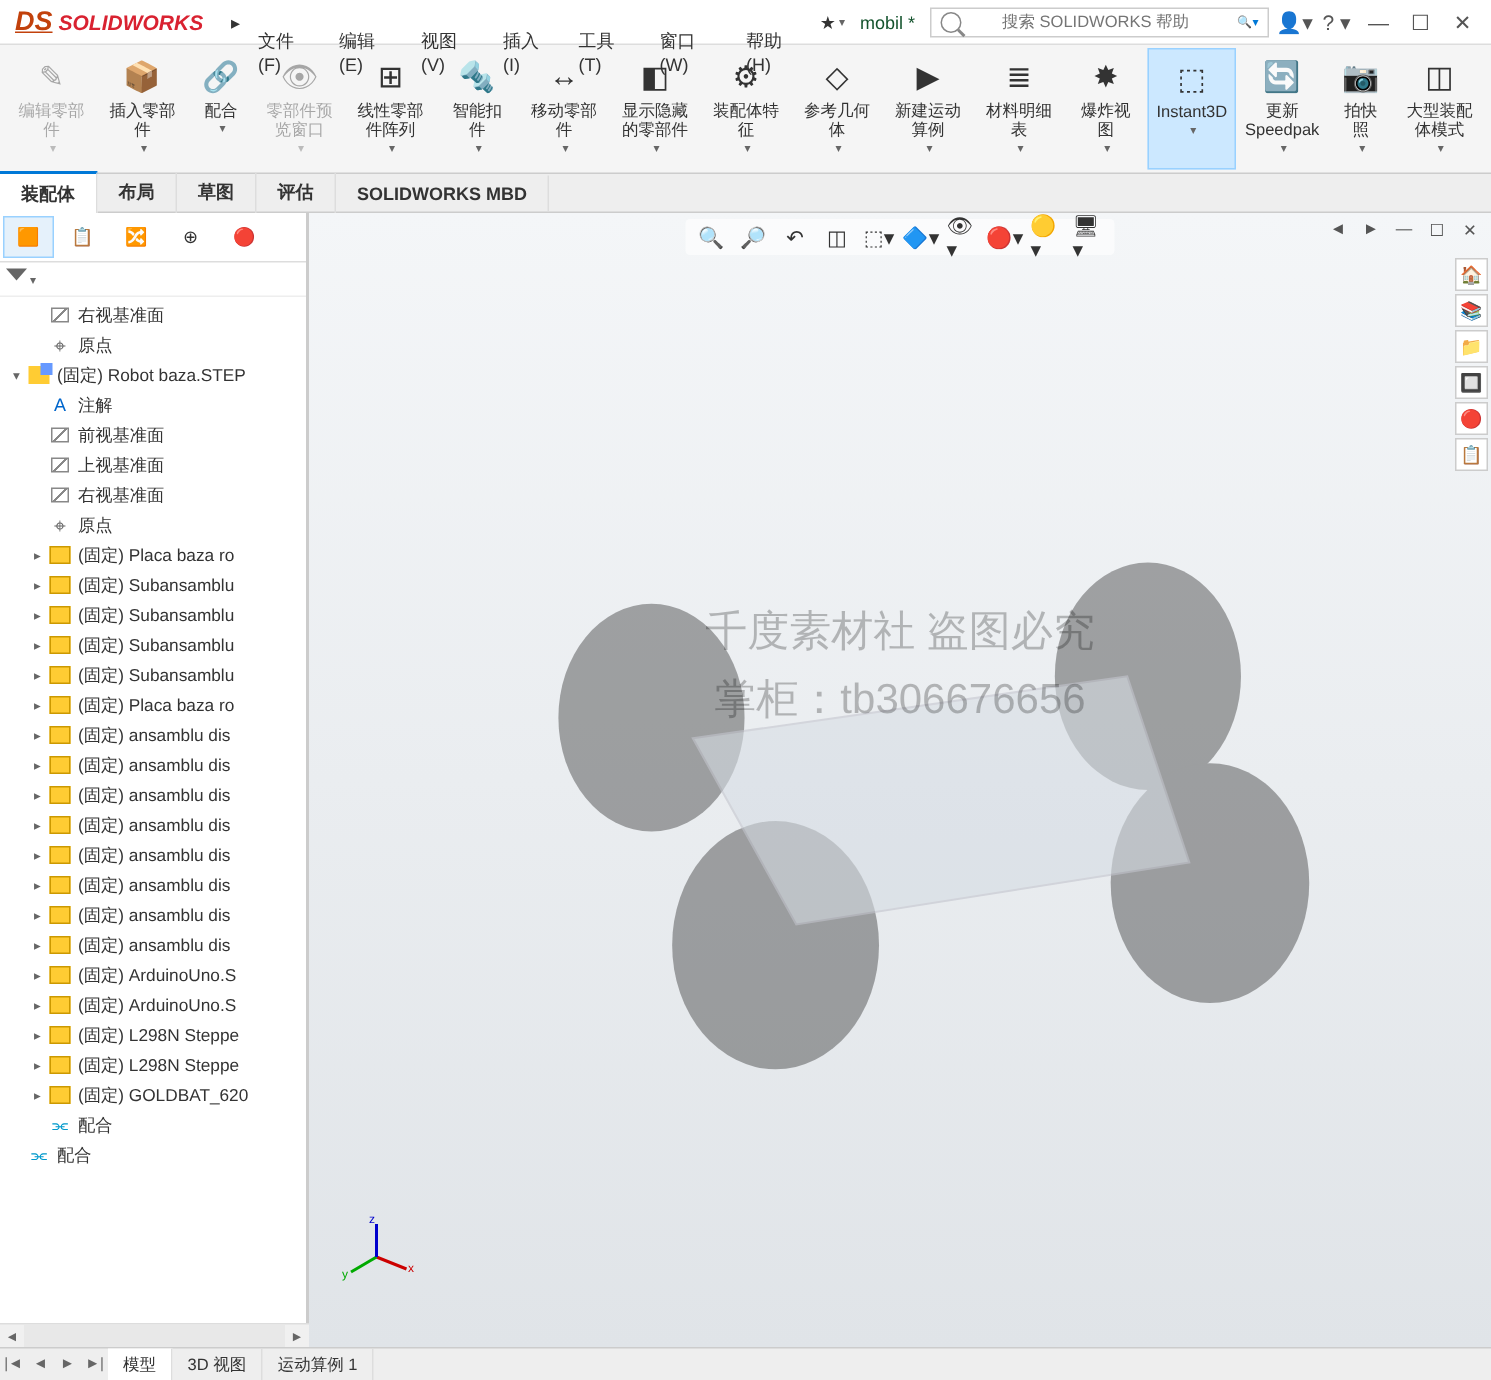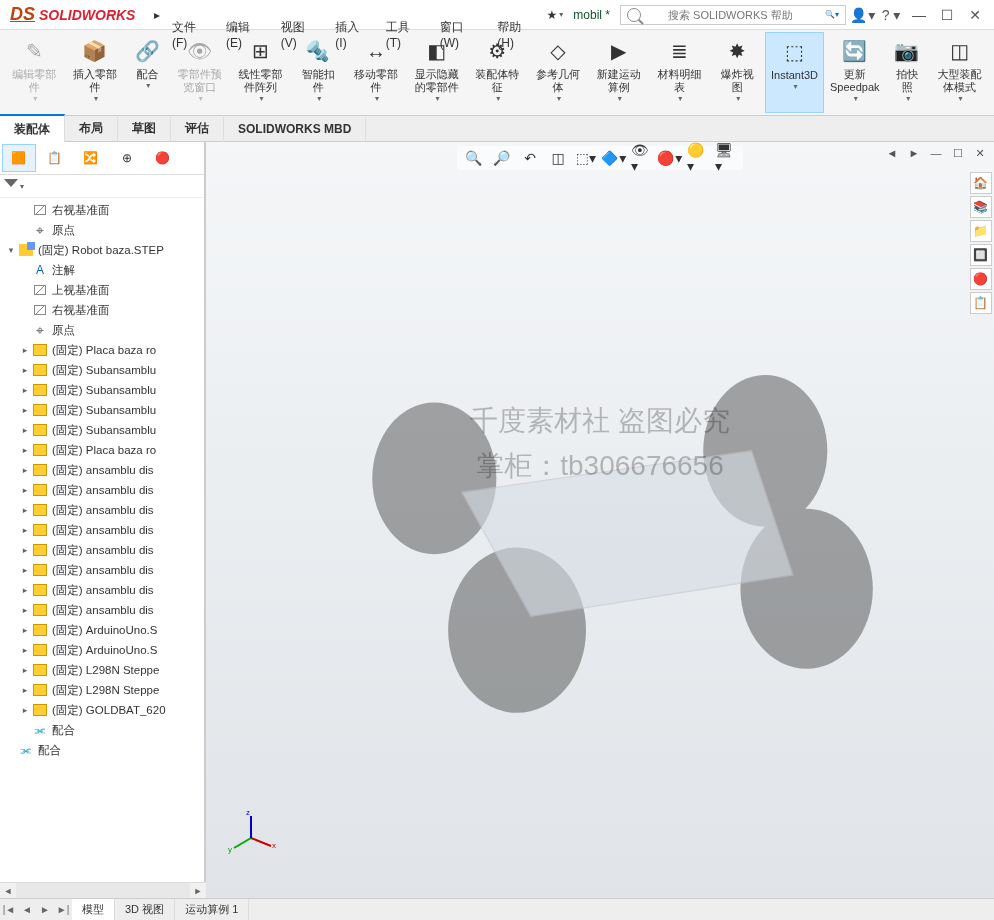--- a/index.html
+++ b/index.html
@@ -239,20 +239,27 @@
           <span class="tree-icon">
             <span style="color:#06c">A</span>
           </span>
           <span>注解</span>
         </div>
         <div class="tree-item ind-1">
           <span class="tree-expand"></span>
           <span class="tree-icon">
             <span class="plane-icon"></span>
           </span>
+          <span>前视基准面</span>
+        </div>
+        <div class="tree-item ind-1">
+          <span class="tree-expand"></span>
+          <span class="tree-icon">
+            <span class="plane-icon"></span>
+          </span>
           <span>上视基准面</span>
         </div>
         <div class="tree-item ind-1">
           <span class="tree-expand"></span>
           <span class="tree-icon">
             <span class="plane-icon"></span>
           </span>
           <span>右视基准面</span>
         </div>
         <div class="tree-item ind-1">

